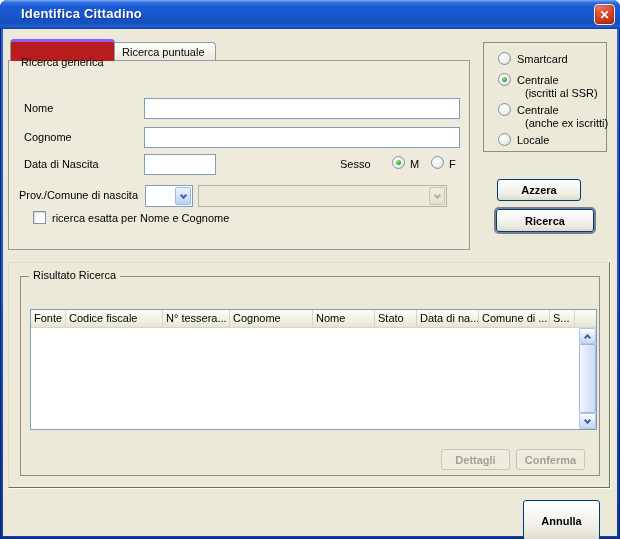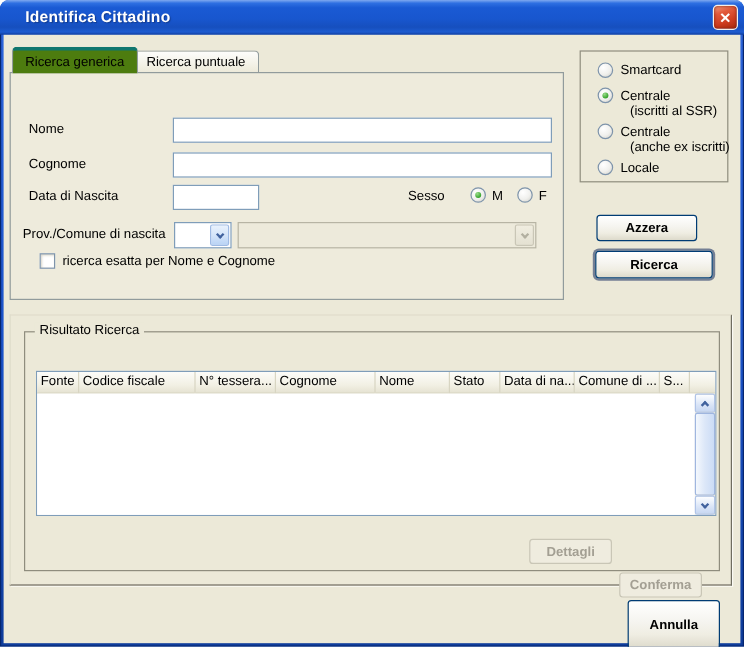--- a/index.html
+++ b/index.html
@@ -23,22 +23,22 @@
               display:flex; align-items:center; justify-content:center;
               color:#fff; font-size:12px; font-weight:bold; cursor:pointer; }
 
   .client { position:absolute; left:3px; top:29px; width:614px; height:507px;
             background:#ECE9D8; font-size:11px; color:#000; }
 
   
   .tab { position:absolute; border:1px solid #919B9C; border-bottom:none;
          border-radius:4px 4px 0 0; padding:3px 10px 0; font-size:11px;
          white-space:nowrap; cursor:pointer; }
-  .tab.active { left:7px; top:10px; height:22px; background:#4d7c0f; z-index:3;
-                border-top:3px solid #0f766e; padding-top:4px; }
+  .tab.active { left:7px; top:10px; height:22px; background:#b91c1c; z-index:3;
+                border-top:3px solid #8b5cf6; padding-top:14px; }
   .tab.inactive { left:108px; top:13px; height:19px; z-index:1;
                   background:linear-gradient(180deg,#FDFDFB 0%,#ECE9D8 100%); }
   .tabpanel { position:absolute; left:5px; top:31px; width:462px; height:190px;
               border:1px solid #919B9C; background:#EEEBDC; z-index:2; }
 
   
   .groupbox { position:absolute; border:1px solid #8F8D7E; }
   .legend { position:absolute; top:-8px; left:8px; padding:0 4px; font-size:11px;
             white-space:nowrap; }
   .legend.on-panel { background:#EEEBDC; }
@@ -221,19 +221,19 @@
             <span class="chev up"></span>
           </div>
           <div class="sthumb"></div>
           <div class="sbtn down">
             <span class="chev down"></span>
           </div>
         </div>
       </div>
 
       <div class="xpbtn disabled" style="left:432px; top:186px; width:69px; height:21px;">Dettagli</div>
-      <div class="xpbtn disabled" style="left:507px; top:186px; width:69px; height:21px;margin-top:28px;">Conferma</div>
+      <div class="xpbtn disabled" style="left:507px; top:186px; width:69px; height:21px;">Conferma</div>
     </div>
 
     <div class="xpbtn" style="left:520px; top:471px; width:77px; height:41px;">Annulla</div>
 
   </div>
 </div>
 
 </body></html>

